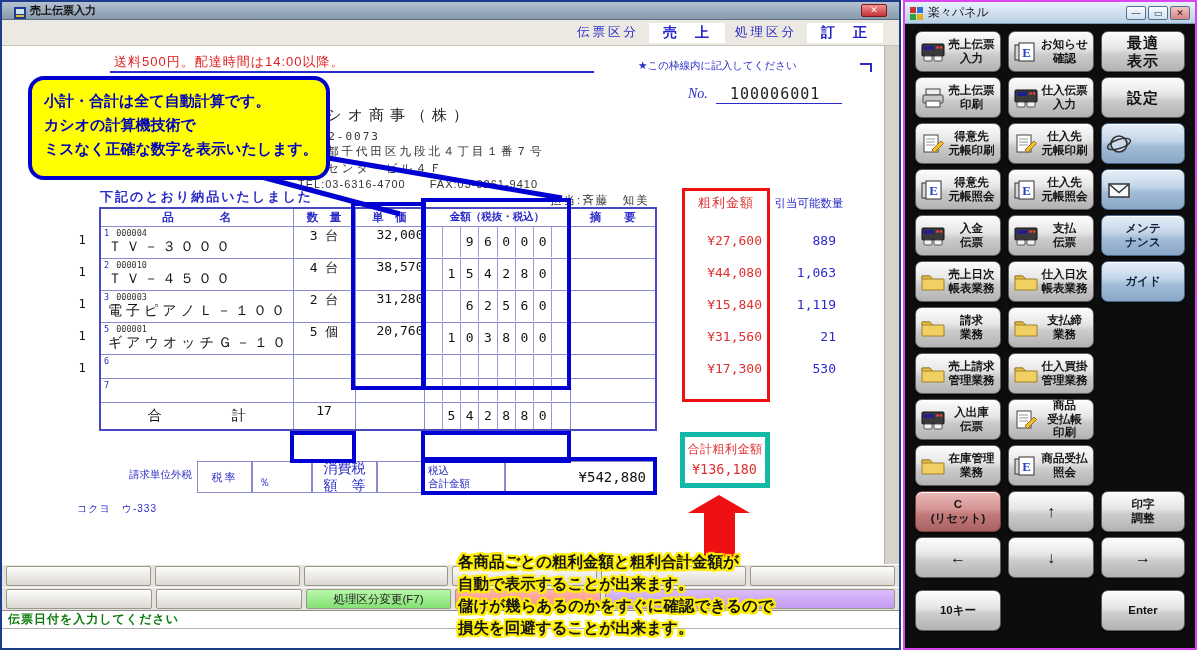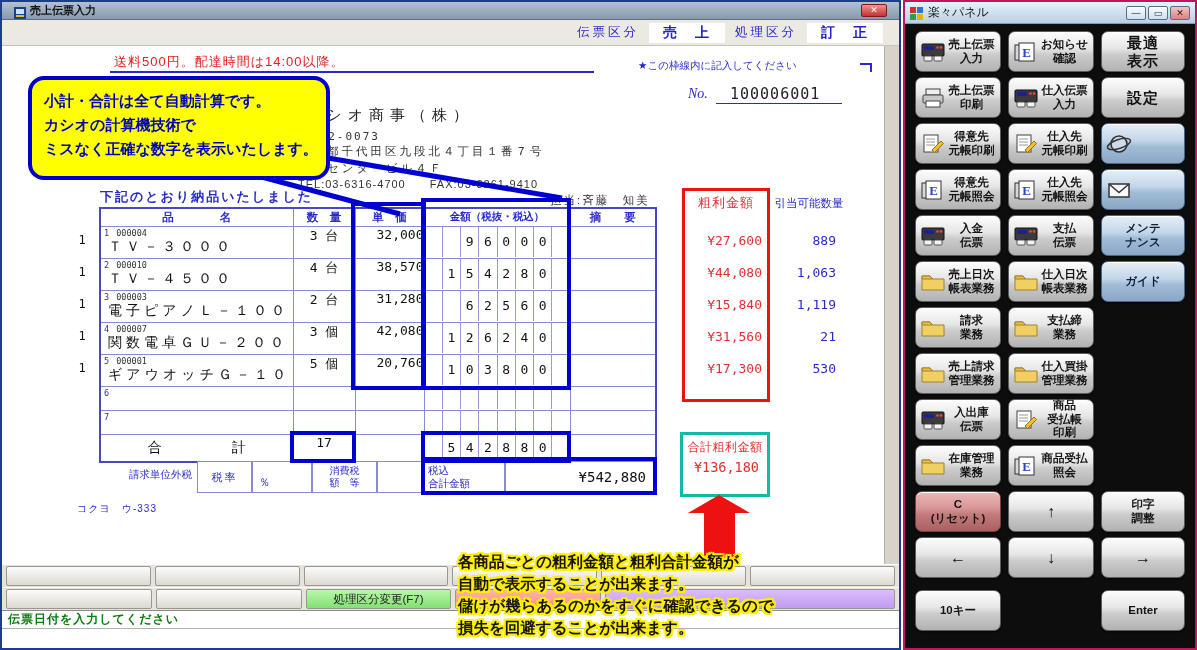--- a/index.html
+++ b/index.html
@@ -50,21 +50,21 @@
   .item-row .dgrid { height:30px; } .empty-row .dgrid { height:22px; } .total-row .dgrid { height:26px; }
   .dg { flex:1; border-left:1px solid #9a9ad8; display:flex; align-items:center; justify-content:center; font-family:"DejaVu Sans Mono",monospace; font-size:13px; color:#111; }
   .dg:first-child { border-left:none; }
   .total-row .c-name { text-align:center; vertical-align:middle; font-size:14px; color:#111; }
   .stub-num { position:absolute; left:70px; width:20px; text-align:center; font-size:12px; color:#111; font-family:"DejaVu Sans Mono",monospace; z-index:2; }
 
   .taxlabel { position:absolute; left:95px; top:422px; width:95px; text-align:right; color:#2a2ac8; font-size:10.5px; }
   .taxcell { position:absolute; top:415px; height:32px; border:1px solid #8a8ad0; color:#2a2ac8; font-size:11px; background:#fff; }
   .tc1 { left:195px; width:55px; display:flex; align-items:center; justify-content:center; letter-spacing:2px; }
   .tc2 { left:250px; width:60px; display:flex; align-items:flex-end; padding:0 0 2px 6px; }
-  .tc3 { left:310px; width:65px; font-size:10px; white-space:pre-line; display:flex; align-items:center; justify-content:center; text-align:right; line-height:1.2; }
+  .tc3 { left:310px; width:65px; font-size:14px; white-space:pre-line; display:flex; align-items:center; justify-content:center; text-align:right; line-height:1.2; }
   .tc4 { left:375px; width:46px; }
   .tc5 { left:421px; width:82px; font-size:10.5px; white-space:pre-line; display:flex; align-items:center; padding-left:4px; line-height:1.25; }
   .tc6 { left:503px; width:150px; display:flex; align-items:center; justify-content:flex-end; padding-right:8px; color:#111; font-size:14px; font-family:"DejaVu Sans Mono",monospace; }
   .kokuyo { position:absolute; left:75px; top:456px; color:#2a2ac8; font-size:10px; letter-spacing:1px; }
 
   .emph { position:absolute; border:4px solid #0000d2; z-index:4; pointer-events:none; }
   .emphA { left:349px; top:156px; width:75px; height:188px; }
   .emphB { left:419px; top:152px; width:150px; height:192px; }
   .emphC { left:288px; top:385px; width:66px; height:32px; }
   .emphD { left:419px; top:385px; width:150px; height:32px; }
@@ -74,41 +74,41 @@
   .callout-line { color:#0000bb; font-size:15px; font-weight:bold; line-height:1.6; white-space:nowrap; }
   svg.pointer { position:absolute; left:0; top:0; z-index:5; pointer-events:none; }
 
   .profit-box { position:absolute; left:680px; top:142px; width:88px; height:214px; border:3px solid #ee1111; z-index:4; }
   .profit-header { position:absolute; left:680px; top:148px; width:88px; text-align:center; color:#e03030; font-size:13px; letter-spacing:1px; z-index:5; }
   .profit-values { position:absolute; left:682px; top:179px; width:78px; z-index:5; }
   .pv { height:32px; line-height:32px; text-align:right; color:#e03030; font-size:13px; font-family:"DejaVu Sans Mono",monospace; }
   .alloc-header { position:absolute; left:766px; top:150px; width:82px; text-align:center; color:#2a2ac8; font-size:11.5px; }
   .alloc-values { position:absolute; left:772px; top:179px; width:62px; }
   .av { height:32px; line-height:32px; text-align:right; color:#2a2ac8; font-size:13px; font-family:"DejaVu Sans Mono",monospace; }
-  .tprofit-box { position:absolute; left:678px; top:386px; width:90px; height:65px; border:3px solid #14b8a6; background:#fff; z-index:6; }
+  .tprofit-box { position:absolute; left:678px; top:386px; width:90px; height:56px; border:5px solid #14b8a6; background:#fff; z-index:6; }
   .tprofit-label { color:#e03030; font-size:12px; text-align:center; margin-top:4px; letter-spacing:0.5px; }
   .tprofit-value { color:#e03030; font-size:13.5px; text-align:right; padding-right:8px; margin-top:3px; font-family:"DejaVu Sans Mono",monospace; }
 
   .arrow-head { position:absolute; left:686px; top:493px; width:0; height:0; border-left:31px solid transparent; border-right:31px solid transparent; border-bottom:18px solid #ee1111; z-index:10; }
   .arrow-stem { position:absolute; left:702px; top:510px; width:31px; height:49px; background:#ee1111; z-index:10; }
   .annotation { position:absolute; left:456px; top:549px; z-index:11; }
   .ann-line { font-size:15.5px; font-weight:bold; color:#141414; line-height:22px; white-space:nowrap;
     text-shadow:-2px -2px 0 #ffee00,2px -2px 0 #ffee00,-2px 2px 0 #ffee00,2px 2px 0 #ffee00,-2px 0 0 #ffee00,2px 0 0 #ffee00,0 -2px 0 #ffee00,0 2px 0 #ffee00; }
 
   .fkrow { height:23px; display:flex; padding:1px 2px; background:#e6e3dc; border-top:1px solid #fff; flex:0 0 auto; }
   .fk { flex:1; margin:0 2px; background:linear-gradient(180deg,#fcfcfc,#dcd9d2); border:1px solid #9a978e; border-radius:2px; font-size:11.5px; color:#222; font-family:inherit; }
   .fk.green { background:linear-gradient(180deg,#b8f8aa,#84e074); }
   .fk.pink { background:linear-gradient(180deg,#ffb4ac,#f8908a); }
   .fk.purple { background:linear-gradient(180deg,#dcbcfc,#c29cf0); flex:2; }
   .statusbar { height:18px; background:#fff; border-top:1px solid #8c8c8c; display:flex; align-items:center; padding-left:6px; flex:0 0 auto; }
   .statusbar span { color:#0a7a0a; font-size:12px; font-weight:bold; letter-spacing:1px; }
   .bottombar { height:20px; background:#fff; border-top:1px solid #b0b0b0; flex:0 0 auto; }
 
   
-  .pwin { position:absolute; left:903px; top:0; width:294px; height:650px; border:2px solid #be185d; background:#0d0d0d; display:flex; flex-direction:column; }
+  .pwin { position:absolute; left:903px; top:0; width:294px; height:650px; border:2px solid #d946ef; background:#0d0d0d; display:flex; flex-direction:column; }
   .ptitle { height:22px; background:linear-gradient(180deg,#e9f2fb,#b9cfe3); display:flex; align-items:center; padding:0 5px; border-bottom:1px solid #7d9cba; flex:0 0 auto; }
   .pticon { width:13px; height:13px; margin-right:5px; }
   .pttext { font-size:12px; color:#111; }
   .pctrls { margin-left:auto; display:flex; gap:2px; }
   .pctrl { width:20px; height:14px; border:1px solid #53708c; border-radius:2px; background:linear-gradient(180deg,#f8fbff,#cfe0ef); font-size:9px; line-height:12px; text-align:center; color:#234; }
   .pctrl.close { background:linear-gradient(180deg,#f2c4c4,#d88484); color:#401010; }
   .pgrid { flex:1; padding:7px 10px 0 10px; }
   .prow { display:flex; gap:7px; margin-bottom:5px; }
   .prow.gsec { margin-top:5px; }
   .prow.gsec2 { margin-top:12px; }
@@ -244,41 +244,20 @@
                   <span class="dg">5</span>
                   <span class="dg">6</span>
                   <span class="dg">0</span>
                   <span class="dg"></span>
                 </div>
               </td>
               <td class="c-rem"></td>
             </tr>
             <tr class="item-row">
               <td class="c-name">
-                <div class="code"><span class="rowno">4</span> 000007</div>
-                <div class="nm">関数電卓ＧＵ－２００</div>
-              </td>
-              <td class="c-qty">3 個</td>
-              <td class="c-price">42,080</td>
-              <td class="c-amt">
-                <div class="dgrid">
-                  <span class="dg"></span>
-                  <span class="dg">1</span>
-                  <span class="dg">2</span>
-                  <span class="dg">6</span>
-                  <span class="dg">2</span>
-                  <span class="dg">4</span>
-                  <span class="dg">0</span>
-                  <span class="dg"></span>
-                </div>
-              </td>
-              <td class="c-rem"></td>
-            </tr>
-            <tr class="item-row">
-              <td class="c-name">
                 <div class="code"><span class="rowno">5</span> 000001</div>
                 <div class="nm">ギアウオッチＧ－１０</div>
               </td>
               <td class="c-qty">5 個</td>
               <td class="c-price">20,760</td>
               <td class="c-amt">
                 <div class="dgrid">
                   <span class="dg"></span>
                   <span class="dg">1</span>
                   <span class="dg">0</span>

